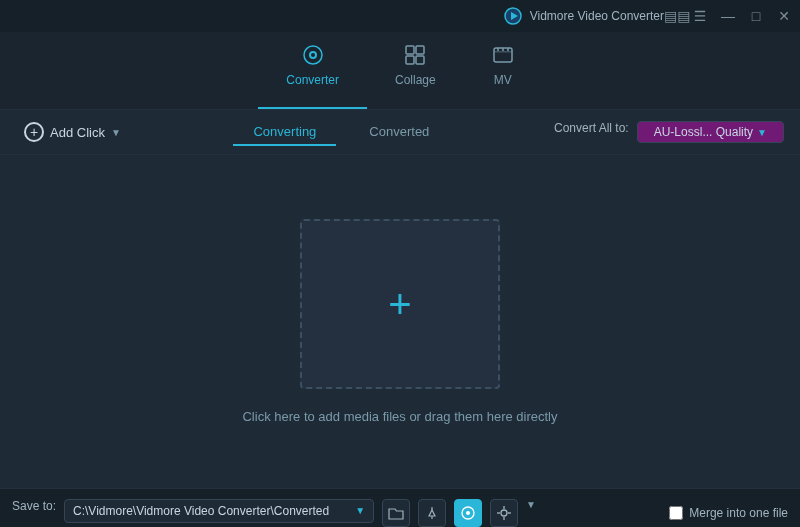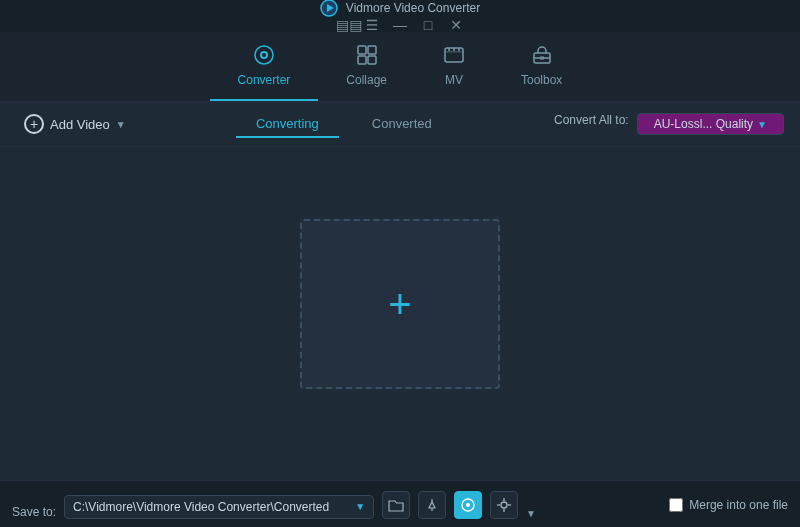--- a/index.html
+++ b/index.html
@@ -10,25 +10,24 @@
       font-family: 'Segoe UI', Arial, sans-serif;
       color: #c8d6e0;
       overflow: hidden;
       user-select: none;
     }
 
     
     #title-bar {
       display: flex;
       align-items: center;
-      justify-content: center;
+      justify-content: flex-end;
       background: #162029;
       height: 32px;
       padding: 0 8px;
-      flex-direction: column;
     }
     #title-bar-left {
       display: flex;
       align-items: center;
       gap: 8px;
     }
     #app-logo {
       width: 18px;
       height: 18px;
     }
@@ -56,21 +55,21 @@
       justify-content: center;
       gap: 0;
       padding: 6px 0 0;
       border-bottom: 1px solid #243040;
     }
     .nav-tab {
       display: flex;
       flex-direction: column;
       align-items: center;
       gap: 4px;
-      padding: 6px 28px 14px;
+      padding: 6px 28px 22px;
       cursor: pointer;
       position: relative;
       color: #7a9aaa;
     }
     .nav-tab.active {
       color: #29b6d8;
     }
     .nav-tab.active::after {
       content: '';
       position: absolute;
@@ -205,21 +204,21 @@
       display: flex;
       align-items: center;
       justify-content: space-between;
       background: #162029;
       padding: 8px 12px;
       height: 48px;
       border-top: 1px solid #243040;
     }
     #save-to-section {
       display: flex;
-      align-items: flex-end;
+      align-items: flex-start;
       gap: 8px;
       font-size: 12px;
       color: #a0b4c0;
     }
     #save-path-input {
       display: flex;
       align-items: center;
       gap: 22px;
       background: #1e2a35;
       border: 1px solid #344555;
@@ -326,37 +325,26 @@
       <svg width="22" height="22" viewBox="0 0 22 22">
         <rect x="2" y="4" width="18" height="14" rx="2" fill="none" stroke="#7a9aaa" stroke-width="1.5"></rect>
         <rect x="2" y="7" width="18" height="1.5" fill="#7a9aaa" opacity="0.4"></rect>
         <line x1="6" y1="4" x2="6" y2="7" stroke="#7a9aaa" stroke-width="1.5"></line>
         <line x1="11" y1="4" x2="11" y2="7" stroke="#7a9aaa" stroke-width="1.5"></line>
         <line x1="16" y1="4" x2="16" y2="7" stroke="#7a9aaa" stroke-width="1.5"></line>
       </svg>
     </span>
     <span class="nav-tab-label">MV</span>
   </div>
-  <div class="nav-tab">
-    <span class="nav-tab-icon">
-      <svg width="22" height="22" viewBox="0 0 22 22">
-        <rect x="3" y="9" width="16" height="10" rx="1.5" fill="none" stroke="#7a9aaa" stroke-width="1.5"></rect>
-        <path d="M7 9V7a4 4 0 018 0v2" fill="none" stroke="#7a9aaa" stroke-width="1.5"></path>
-        <line x1="3" y1="14" x2="19" y2="14" stroke="#7a9aaa" stroke-width="1.5"></line>
-        <rect x="9" y="12" width="4" height="4" rx="0.5" fill="#7a9aaa" opacity="0.5"></rect>
-      </svg>
-    </span>
-    <span class="nav-tab-label">Toolbox</span>
-  </div>
 </div>
 
 <div id="toolbar">
   <button id="add-files-btn">
     <div class="add-circle">+</div>
-    <span>Add Video</span>
+    <span>Add Click</span>
     <span class="dropdown-arrow">▼</span>
   </button>
 
   <div id="converting-tabs">
     <div class="converting-tab active">Converting</div>
     <div class="converting-tab">Converted</div>
   </div>
 
   <div id="convert-all-to">
     <span>Convert All to:</span>
@@ -364,20 +352,21 @@
       <span>AU-Lossl... Quality</span>
       <span class="arrow">▼</span>
     </div>
   </div>
 </div>
 
 <div id="main-content">
   <div id="drop-zone">
     <span id="plus-icon">+</span>
   </div>
+  <p id="drop-hint">Click here to add media files or drag them here directly</p>
 </div>
 
 <div id="bottom-bar">
   <div id="save-to-section">
     <span>Save to:</span>
     <div id="save-path-input">
       <span>C:\Vidmore\Vidmore Video Converter\Converted</span>
       <span class="path-arrow">▼</span>
     </div>
     <div class="bottom-icon-btn">

